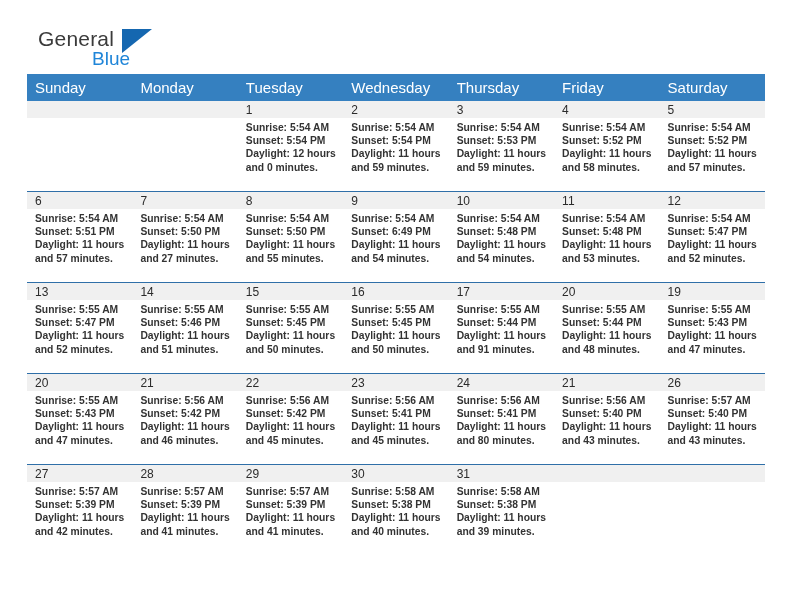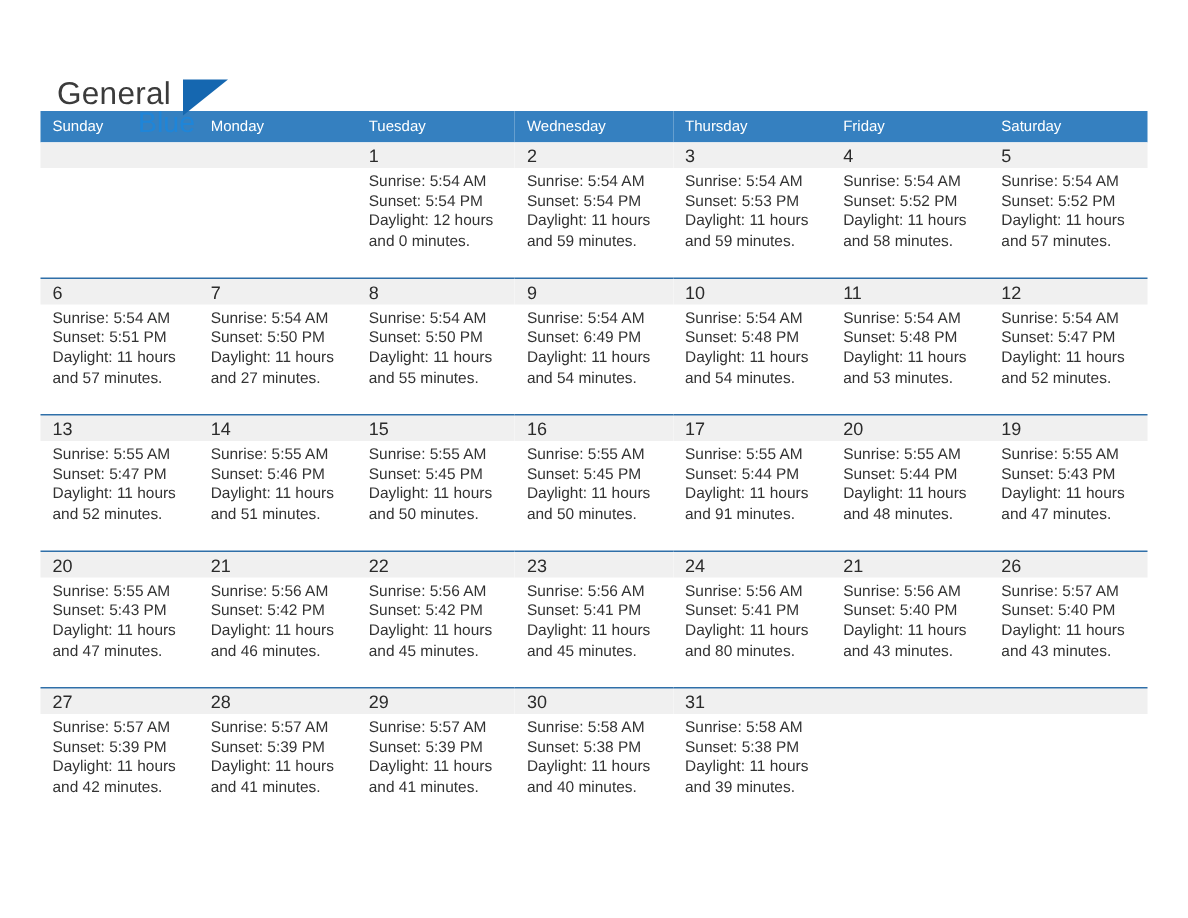--- a/index.html
+++ b/index.html
@@ -30,21 +30,20 @@
     padding: 28px 36px 0 30px;
     height: 74px;
     box-sizing: border-box;
   }
 
   .logo {
     position: relative;
     width: 130px;
     height: 52px;
     line-height: 1;
-    margin-top: 24px;
   }
   .logo-general {
     font-size: 21px;
     color: #3b3b3b;
     letter-spacing: 0.2px;
     display: block;
     position: absolute;
     left: 8px;
     top: 0px;
   }
@@ -91,21 +90,21 @@
   }
   table.cal {
     width: 738px;
     border-collapse: collapse;
     table-layout: fixed;
   }
   table.cal th {
     background: #3580c0;
     color: #ffffff;
     font-weight: normal;
-    font-size: 10px;
+    font-size: 15px;
     text-align: left;
     padding: 5px 0 5px 8px;
     height: 20px;
     box-sizing: border-box;
   }
 
   td.daycell {
     vertical-align: top;
     padding: 0;
     height: 90px;
@@ -126,20 +125,21 @@
     line-height: 13px;
   }
   .daynum.empty {
     color: transparent;
   }
   .details {
     padding: 3px 6px 0 8px;
     font-size: 10.3px;
     line-height: 13.2px;
     color: #333333;
+    font-weight: bold;
   }
   .details div {
     white-space: nowrap;
   }
 </style>
 </head>
 <body>
 
 <div class="page">
 

